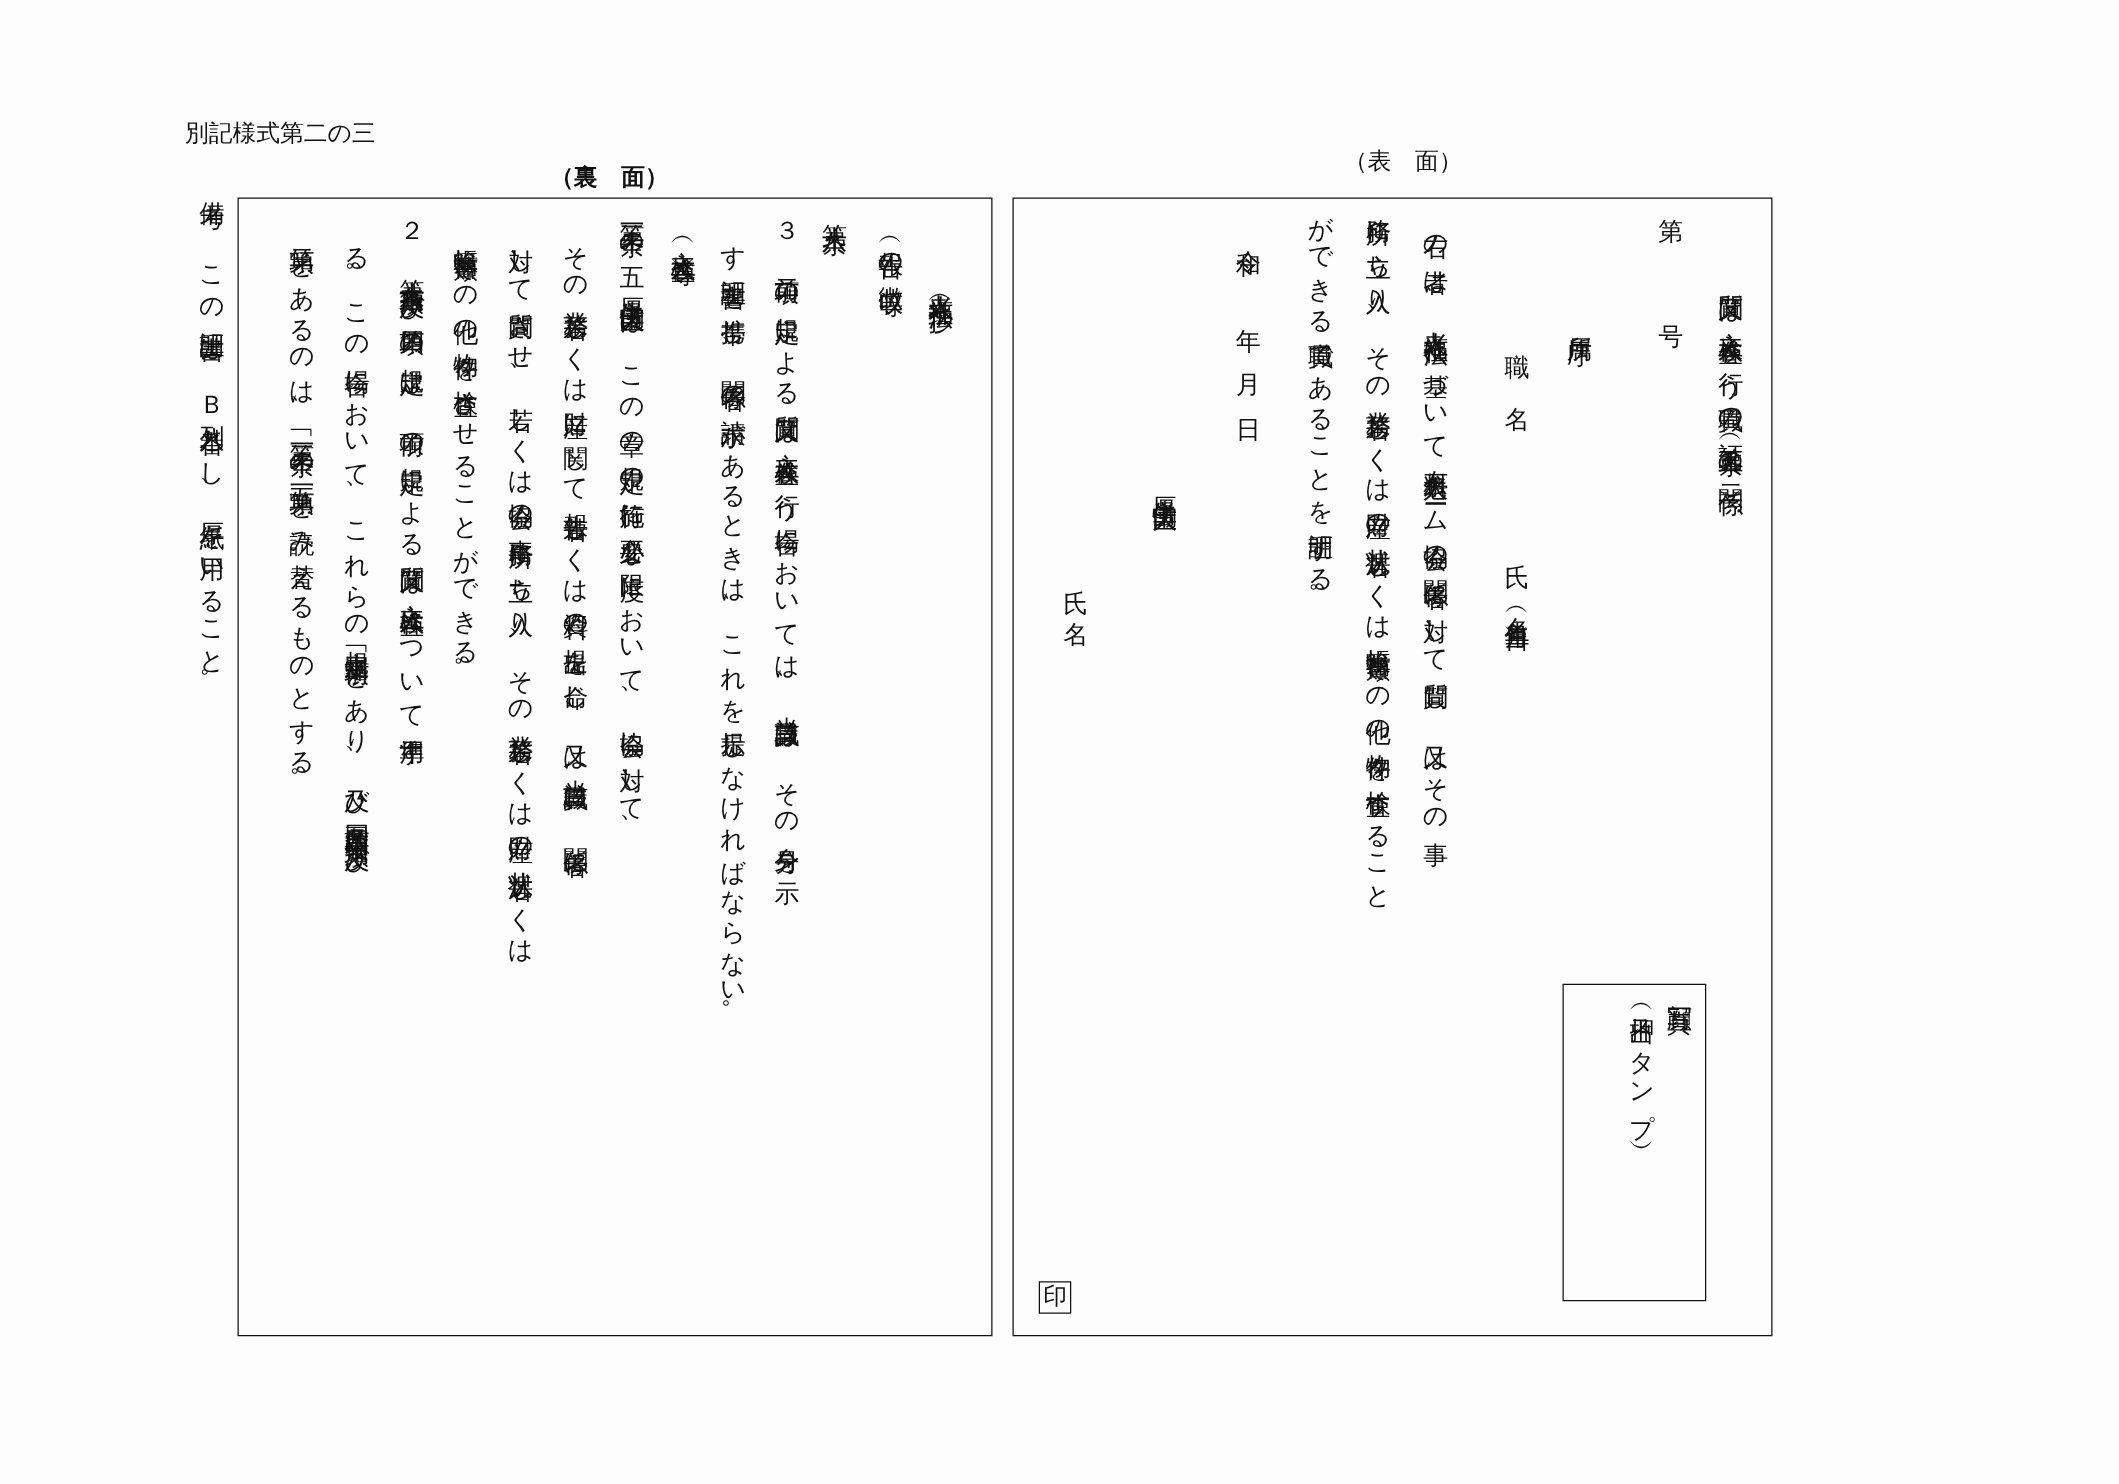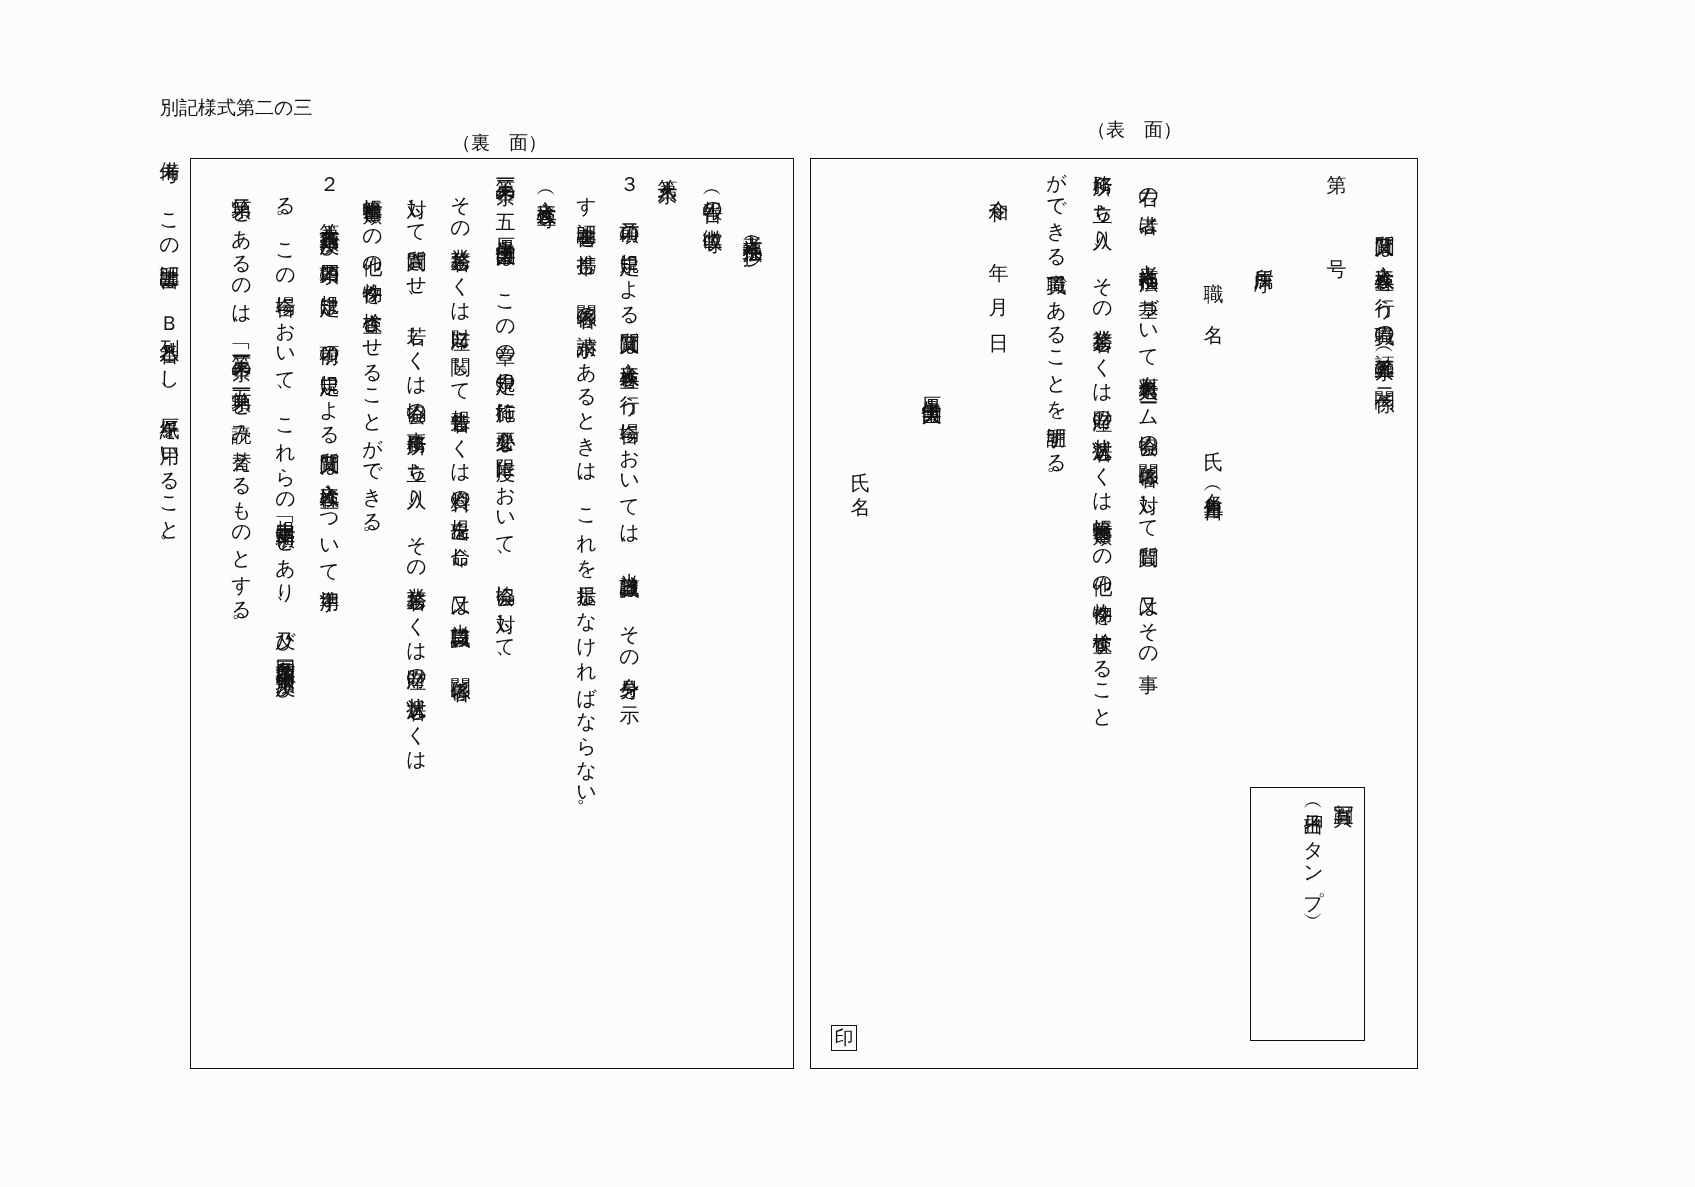--- a/index.html
+++ b/index.html
@@ -1,36 +1,36 @@
 <!DOCTYPE html>
 <html><head>
 <meta charset="utf-8">
 <style>
   html, body { margin: 0; padding: 0; }
   body {
     width: 1695px; height: 1187px; position: relative; overflow: hidden;
     background: #fcfcfc; color: #111;
     font-family: "DejaVu Sans", "Liberation Sans", sans-serif;
   }
-  .abs { position: absolute; margin-left: 12px; }
+  .abs { position: absolute; }
   .h { white-space: nowrap; font-size: 19px; line-height: 1; }
   .v {
     position: absolute; writing-mode: vertical-rl; text-orientation: upright;
     white-space: nowrap; font-size: 20px; line-height: 1; letter-spacing: 2px;
   }
   .box { position: absolute; border: 1.5px solid #111; box-sizing: border-box; }
   .stamp-box { position: absolute; border: 1.5px solid #111; width: 26px; height: 26px;
     box-sizing: border-box; font-size: 19px; line-height: 23px; text-align: center; }
 </style>
 </head>
 <body>
 
 <div class="abs h" style="left:148px; top:98px; font-size:19px;">別記様式第二の三</div>
 
-<div class="abs h" style="left:440px; top:133px;">（裏　面）</div>
+<div class="abs h" style="left:440px; top:133px;font-weight:bold;">（裏　面）</div>
 <div class="box" style="left:190px; top:158px; width:604px; height:911px;">
   <div class="v" style="right:30px; top:60px;">老人福祉法（抄）</div>
   <div class="v" style="right:70px; top:24px;">（報告の徴収等）</div>
   <div class="v" style="right:115px; top:4px;">第十八条</div>
   <div class="v" style="right:153px; top:4px;">３　前二項の規定による質問又は立入検査を行う場合においては、当該職員は、その身分を示</div>
   <div class="v" style="right:196px; top:24px;">す証明書を携帯し、関係者の請求があるときは、これを提示しなければならない。</div>
   <div class="v" style="right:236px; top:24px;">（立入検査等）</div>
   <div class="v" style="right:277px; top:4px;">第三十一条の五　厚生労働大臣は、この章の規定の施行に必要な限度において、協会に対して、</div>
   <div class="v" style="right:322px; top:24px;">その業務若しくは財産に関して報告若しくは資料の提出を命じ、又は当該職員に、関係者に</div>
   <div class="v" style="right:366px; top:24px;">対して質問させ、若しくは協会の事務所に立ち入り、その業務若しくは財産の状況若しくは</div>

